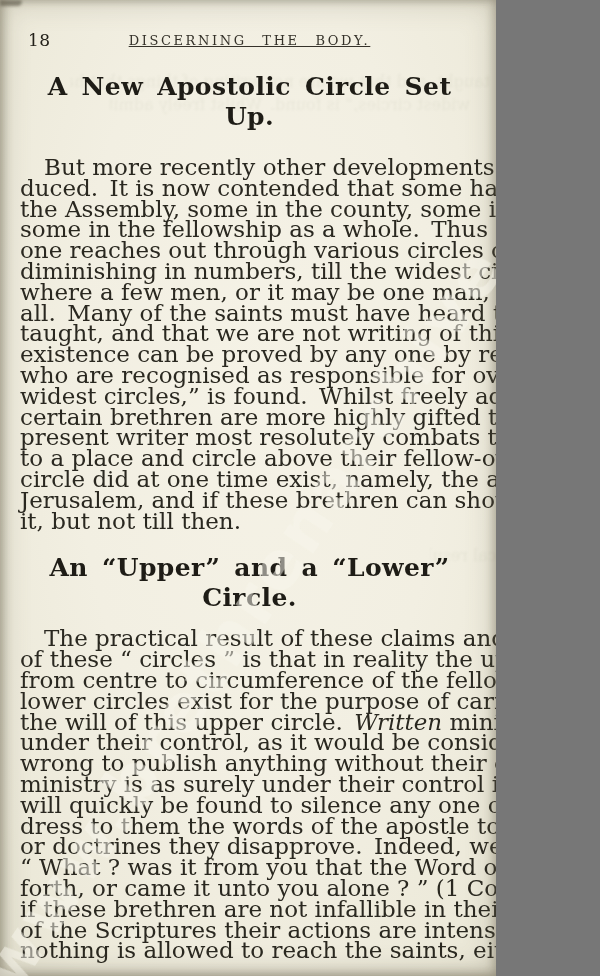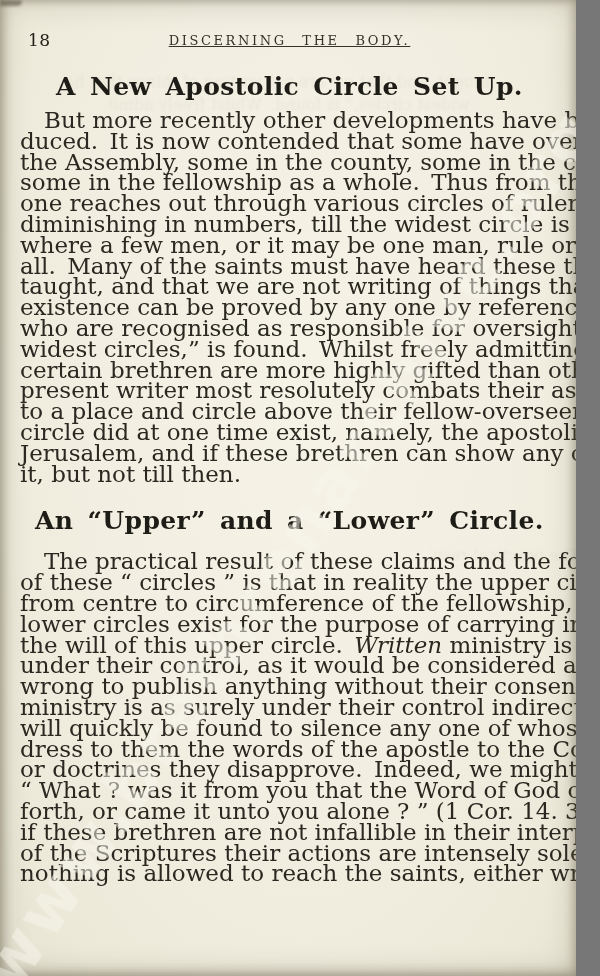--- a/index.html
+++ b/index.html
@@ -1,18 +1,18 @@
 <!DOCTYPE html>
 <html><head>
 <meta charset="utf-8">
 <title>Discerning the Body — p.18</title>
 <style>
   html,body{margin:0;padding:0;background:#777;}
   .scan{
-    position:relative;width:576px;height:976px;overflow:hidden;
+    position:relative;width:496px;height:976px;overflow:hidden;
     background:radial-gradient(ellipse at 52% 40%, #f5f2e6 0%, #f2efe2 50%, #ece9d9 85%, #e5e2d1 100%);
     font-family:"DejaVu Serif", serif;color:#29271f;
   }
   .scan::after{
     content:"";position:absolute;inset:0;pointer-events:none;
     box-shadow:inset 0 0 30px rgba(110,102,82,.30), inset 4px 0 10px rgba(95,88,70,.28),
                inset 0 -5px 12px rgba(95,88,70,.22), inset -3px 0 8px rgba(95,88,70,.18);
   }
   .corner-smudge{
     position:absolute;left:0;top:0;width:22px;height:6px;background:#4d4839;
@@ -20,21 +20,21 @@
   }
   .header{position:absolute;top:30px;left:20px;right:17px;height:20px;}
   .pageno{position:absolute;left:8px;top:0;font-size:17px;letter-spacing:.5px;color:#23211a;}
   .runhead{
     position:absolute;left:0;right:0;top:3px;text-align:center;
     font-size:13px;letter-spacing:2.6px;word-spacing:9px;color:#35322a;text-decoration:underline;
   }
   .main{position:absolute;top:66px;left:20px;right:17px;}
   h1{
     font-size:25px;line-height:30px;font-weight:bold;text-align:center;
-    letter-spacing:.4px;word-spacing:5px;color:#1e1c16;margin:6px 0 8px;
+    letter-spacing:.4px;word-spacing:5px;color:#1e1c16;margin:6px 0 25px;
   }
   h1.h2{margin:22px 0 15px;}
   .para{font-size:23px;line-height:20.8px;}
   .bl{text-align:justify;text-align-last:justify;white-space:nowrap;color:#2a2820;}
   .bl i{font-style:italic;}
   .bl.first{text-indent:24px;}
   .bl.lastplain{text-align-last:left;}
   .watermark{
     position:absolute;left:-4px;top:945px;width:1150px;pointer-events:none;z-index:5;
     transform:rotate(-56deg);transform-origin:0 50%;

